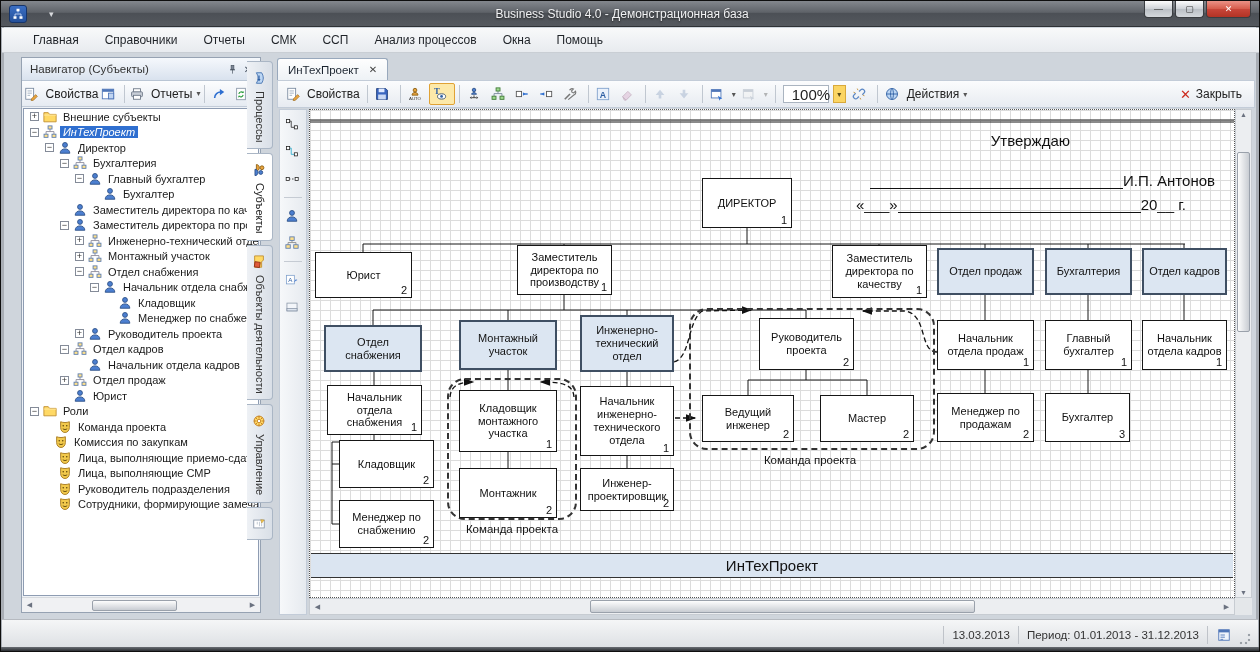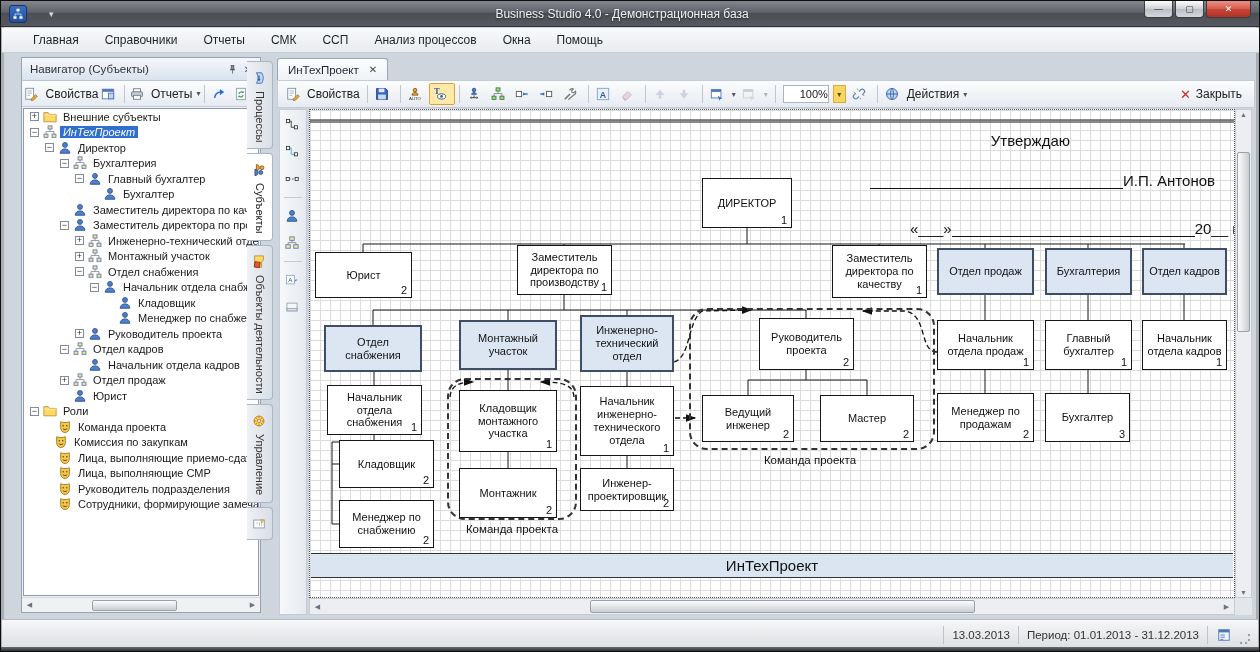--- a/index.html
+++ b/index.html
@@ -60,22 +60,22 @@
     border-radius:3px 3px 0 0;display:flex;align-items:center;padding:0 10px;font-size:11.5px;color:#1c2530;gap:10px;}
   .dtab .x{color:#444;font-size:10px;cursor:default;}
   .doctoolbar{position:absolute;left:276px;top:79px;right:4px;height:28px;
     background:linear-gradient(#fbfcfd,#e7ebf1);border:1px solid #c3ccd8;display:flex;align-items:center;padding:0 4px;}
   .tbtn{height:22px;min-width:22px;display:flex;align-items:center;justify-content:center;gap:4px;
     padding:0 3px;border-radius:2px;font-size:12px;color:#222;cursor:default;}
   .tbtn.toggled{background:#fde9a9;border:1px solid #e0a235;}
   .tbtn.disabled{opacity:.4;}
   .tbtn .drop{font-size:8px;color:#555;}
   .tsep{width:1px;height:18px;background:#c0c7d0;margin:0 4px;flex:none;}
-  .zoombox{width:46px;height:18px;background:#fff;border:1px solid #aab4c0;font-size:11px;
-    display:flex;align-items:center;padding-left:16px;color:#222;}
+  .zoombox{width:46px;height:18px;background:#fff;border:1px solid #aab4c0;font-size:15px;
+    display:flex;align-items:center;padding-left:8px;color:#222;}
   .zdrop{width:13px;height:18px;background:#fbd563;border:1px solid #d8a93c;font-size:8px;
     display:flex;align-items:center;justify-content:center;color:#5a4a14;}
   .closebtn{margin-left:auto;display:flex;align-items:center;gap:5px;font-size:12px;color:#222;padding-right:8px;cursor:default;}
   .closebtn .x{color:#cc2a1e;font-weight:bold;font-size:13px;}
   
   .ministrip{position:absolute;left:278px;top:108px;width:28px;height:506px;background:linear-gradient(90deg,#f6f8fa,#e6eaef);
     border:1px solid #c3ccd8;display:flex;flex-direction:column;align-items:center;padding-top:6px;gap:9px;}
   .ministrip .ic{width:18px;height:18px;}
   .msep{width:18px;height:1px;background:#c5cbd3;}
   .canvas{position:absolute;left:308px;top:108px;width:926px;height:489px;border:1px dotted #555;
@@ -839,21 +839,21 @@
         <path d="M627,242 C609,242 618,206 596,201 L553,201" fill="none" stroke="#111" stroke-width="1.3" stroke-dasharray="5,3" marker-end="url(#arrw)"></path>
         <path d="M365,308 L385,308" fill="none" stroke="#111" stroke-width="1.3" stroke-dasharray="5,3" marker-end="url(#arrw)"></path>
         <path d="M140,287 C141,275 150,272 163,272" fill="none" stroke="#111" stroke-width="1.3" stroke-dasharray="5,3" marker-end="url(#arrw)"></path>
         <path d="M264,287 C263,275 254,272 231,272" fill="none" stroke="#111" stroke-width="1.3" stroke-dasharray="5,3" marker-end="url(#arrw)"></path>
       </svg>
     <div class="approve-title">Утверждаю</div>
     <div class="sigline" style="left:560px;top:62px;width:345px;">
       <span class="l"></span>
       <span>И.П. Антонов</span>
     </div>
-    <div class="sigline" style="left:600px;top:86px;width:330px;margin-top:24px;">
+    <div class="sigline" style="left:546px;top:86px;width:330px;">
       <span>«___»</span>
       <span class="l"></span>
       <span>20__ г.</span>
     </div>
     <div class="footerband">
       <span>ИнТехПроект</span>
     </div>
   <div class="teamgroup" style="left: 137px; top: 268px; width: 130px; height: 142px;"></div>
       <div class="teamlabel" style="left: 137px; top: 413px; width: 130px;">Команда проекта</div>
       <div class="teamgroup" style="left: 379px; top: 198px; width: 246px; height: 142px;"></div>

